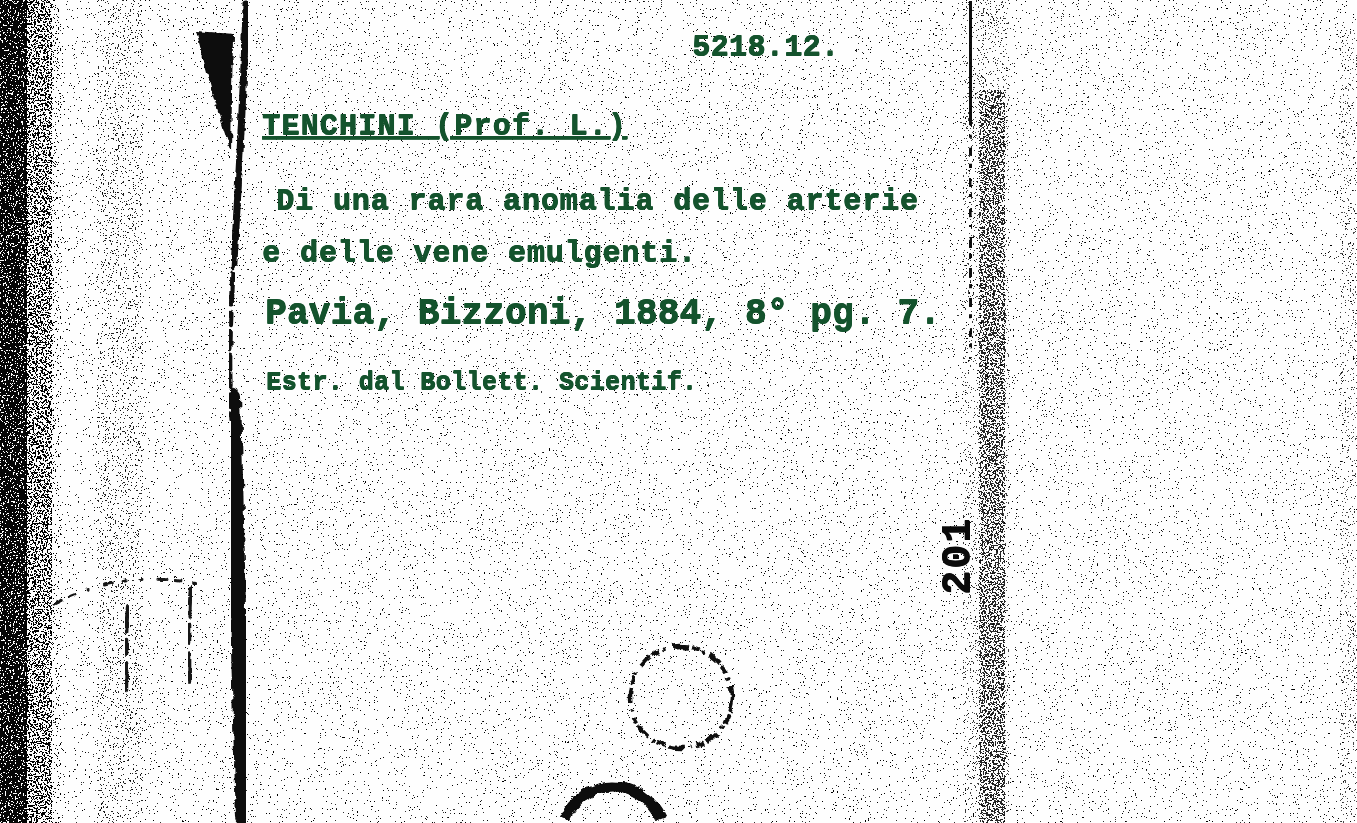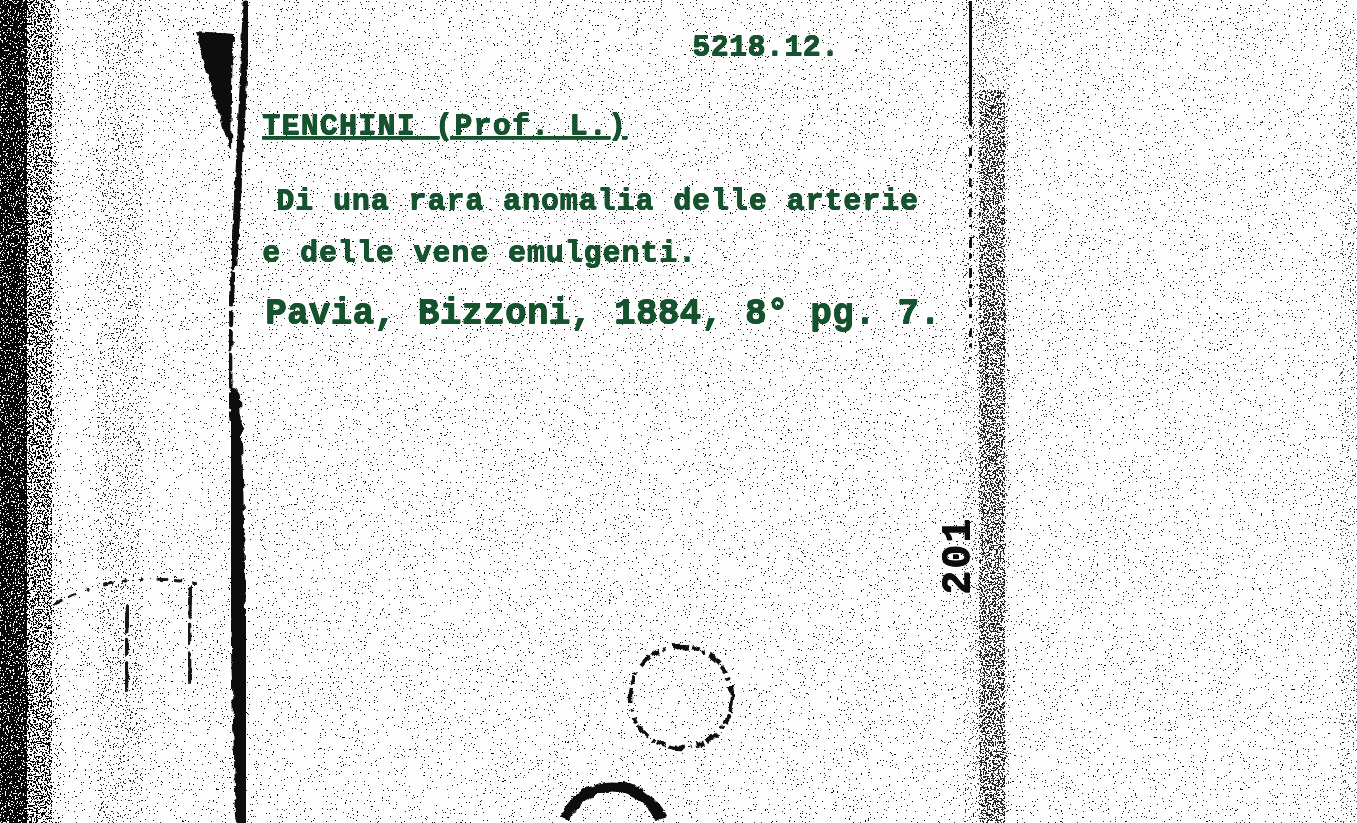--- a/index.html
+++ b/index.html
@@ -160,18 +160,19 @@
   <div class="typed call-number">5218.12.</div>
 
   <div class="typed author">TENCHINI (Prof. L.)</div>
 
   <div class="typed title-1">Di una rara anomalia delle arterie</div>
 
   <div class="typed title-2">e delle vene emulgenti.</div>
 
   <div class="typed imprint">Pavia, Bizzoni, 1884, 8° pg. 7.</div>
 
+  <div class="typed note">Estr. dal Bollett. Scientif.</div>
 
   <div class="side-number">
     <span>201</span>
   </div>
 
 </div>
 
 </body></html>

